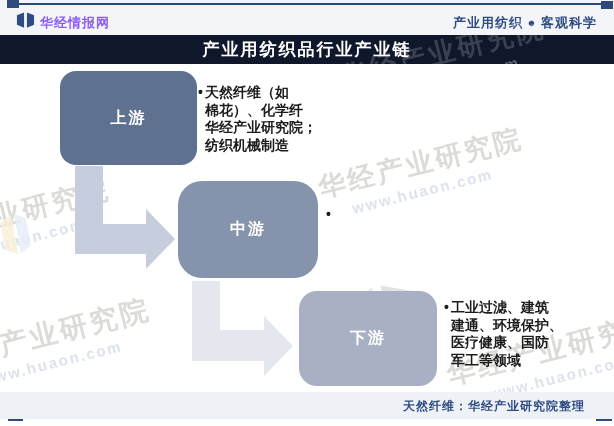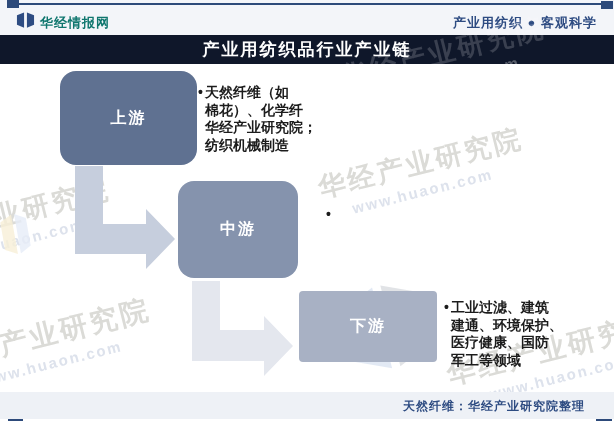--- a/index.html
+++ b/index.html
@@ -13,21 +13,21 @@
   .rule{position:absolute;background:#2d4a7a;}
   .rule-top{left:8px;top:3px;width:598px;height:2px;}
   .rule-bottom{left:8px;top:416px;width:598px;height:2px;}
   .sq{position:absolute;background:#2d4a7a;}
   .sq-tl{left:7px;top:0;width:12px;height:8px;}
   .sq-tr{left:601px;top:1px;width:12px;height:8px;}
   .sq-bl{left:8px;top:413px;width:15px;height:8px;}
   .sq-br{left:596px;top:412px;width:16px;height:9px;}
   .logo{position:absolute;left:16px;top:12px;width:19px;height:19px;}
   .logo-text{position:absolute;left:40px;top:14px;font-size:13px;font-weight:700;
-    letter-spacing:1px;color:#0f766e;font-family:Liberation Mono, monospace;}
+    letter-spacing:1px;color:#8b5cf6;font-family:Liberation Mono, monospace;}
   .tagline{position:absolute;right:17px;top:14px;font-size:13px;font-weight:700;
     letter-spacing:1px;color:#2e4c82;}
   
   .titlebar{position:absolute;left:0;top:35px;width:614px;height:29px;background:#46589a;z-index:2;}
   .titlebar .t{display:block;width:100%;text-align:center;line-height:29px;
     color:#ffffff;font-size:17px;font-weight:700;letter-spacing:2px;}
   
   .wm{position:absolute;transform:rotate(-14deg);text-align:center;z-index:1;pointer-events:none;}
   .wm .l1{display:block;font-size:27px;font-weight:700;letter-spacing:3px;color:#dbdbd7;white-space:nowrap;}
   .wm .l2{display:block;font-size:15px;font-weight:700;letter-spacing:2px;color:#dde2ec;white-space:nowrap;margin-top:1px;}
@@ -39,22 +39,22 @@
   .wm-botright .l1{font-size:28px;}
   .wm-onbar{left:340px;top:34px;width:210px;z-index:3;}
   .wm-onbar .l1{color:rgba(255,255,255,0.18);}
   .wm-onbar .l2{color:rgba(255,255,255,0.30);}
   .wm-logo-big{position:absolute;left:345px;top:283px;transform:rotate(-14deg);opacity:.55;z-index:1;}
   .wm-logo-small{position:absolute;left:2px;top:212px;transform:rotate(-10deg);opacity:.8;z-index:1;}
   
   .flow-svg{position:absolute;left:0;top:0;z-index:2;}
   .node{position:absolute;z-index:2;display:flex;align-items:center;justify-content:center;}
   .node-up{left:60px;top:71px;width:137px;height:94px;border-radius:16px;font-family:Liberation Mono, monospace;}
-  .node-mid{left:178px;top:181px;width:120px;height:97px;border-radius:16px;}
-  .node-down{left:299px;top:291px;width:138px;height:71px;border-radius:4px;justify-content:center;}
+  .node-mid{left:178px;top:181px;width:140px;height:97px;border-radius:24px;}
+  .node-down{left:299px;top:291px;width:138px;height:95px;border-radius:18px;justify-content:center;}
   .node-label{color:#ffffff;font-size:16px;font-weight:700;letter-spacing:2px;}
   .desc{position:absolute;display:flex;z-index:2;color:#1c1c1c;
     font-size:14px;font-weight:700;line-height:17.5px;}
   .desc .bullet{margin-right:2px;}
   .desc .btext{white-space:pre-line;}
   .desc-up{left:198px;top:84px;width:132px;}
   .desc-mid{left:326px;top:206px;width:116px;}
   .desc-down{left:444px;top:299px;width:140px;}
   
   .footer-strip{position:absolute;left:0;top:392px;width:614px;height:27px;background:#eef1f6;z-index:2;}

